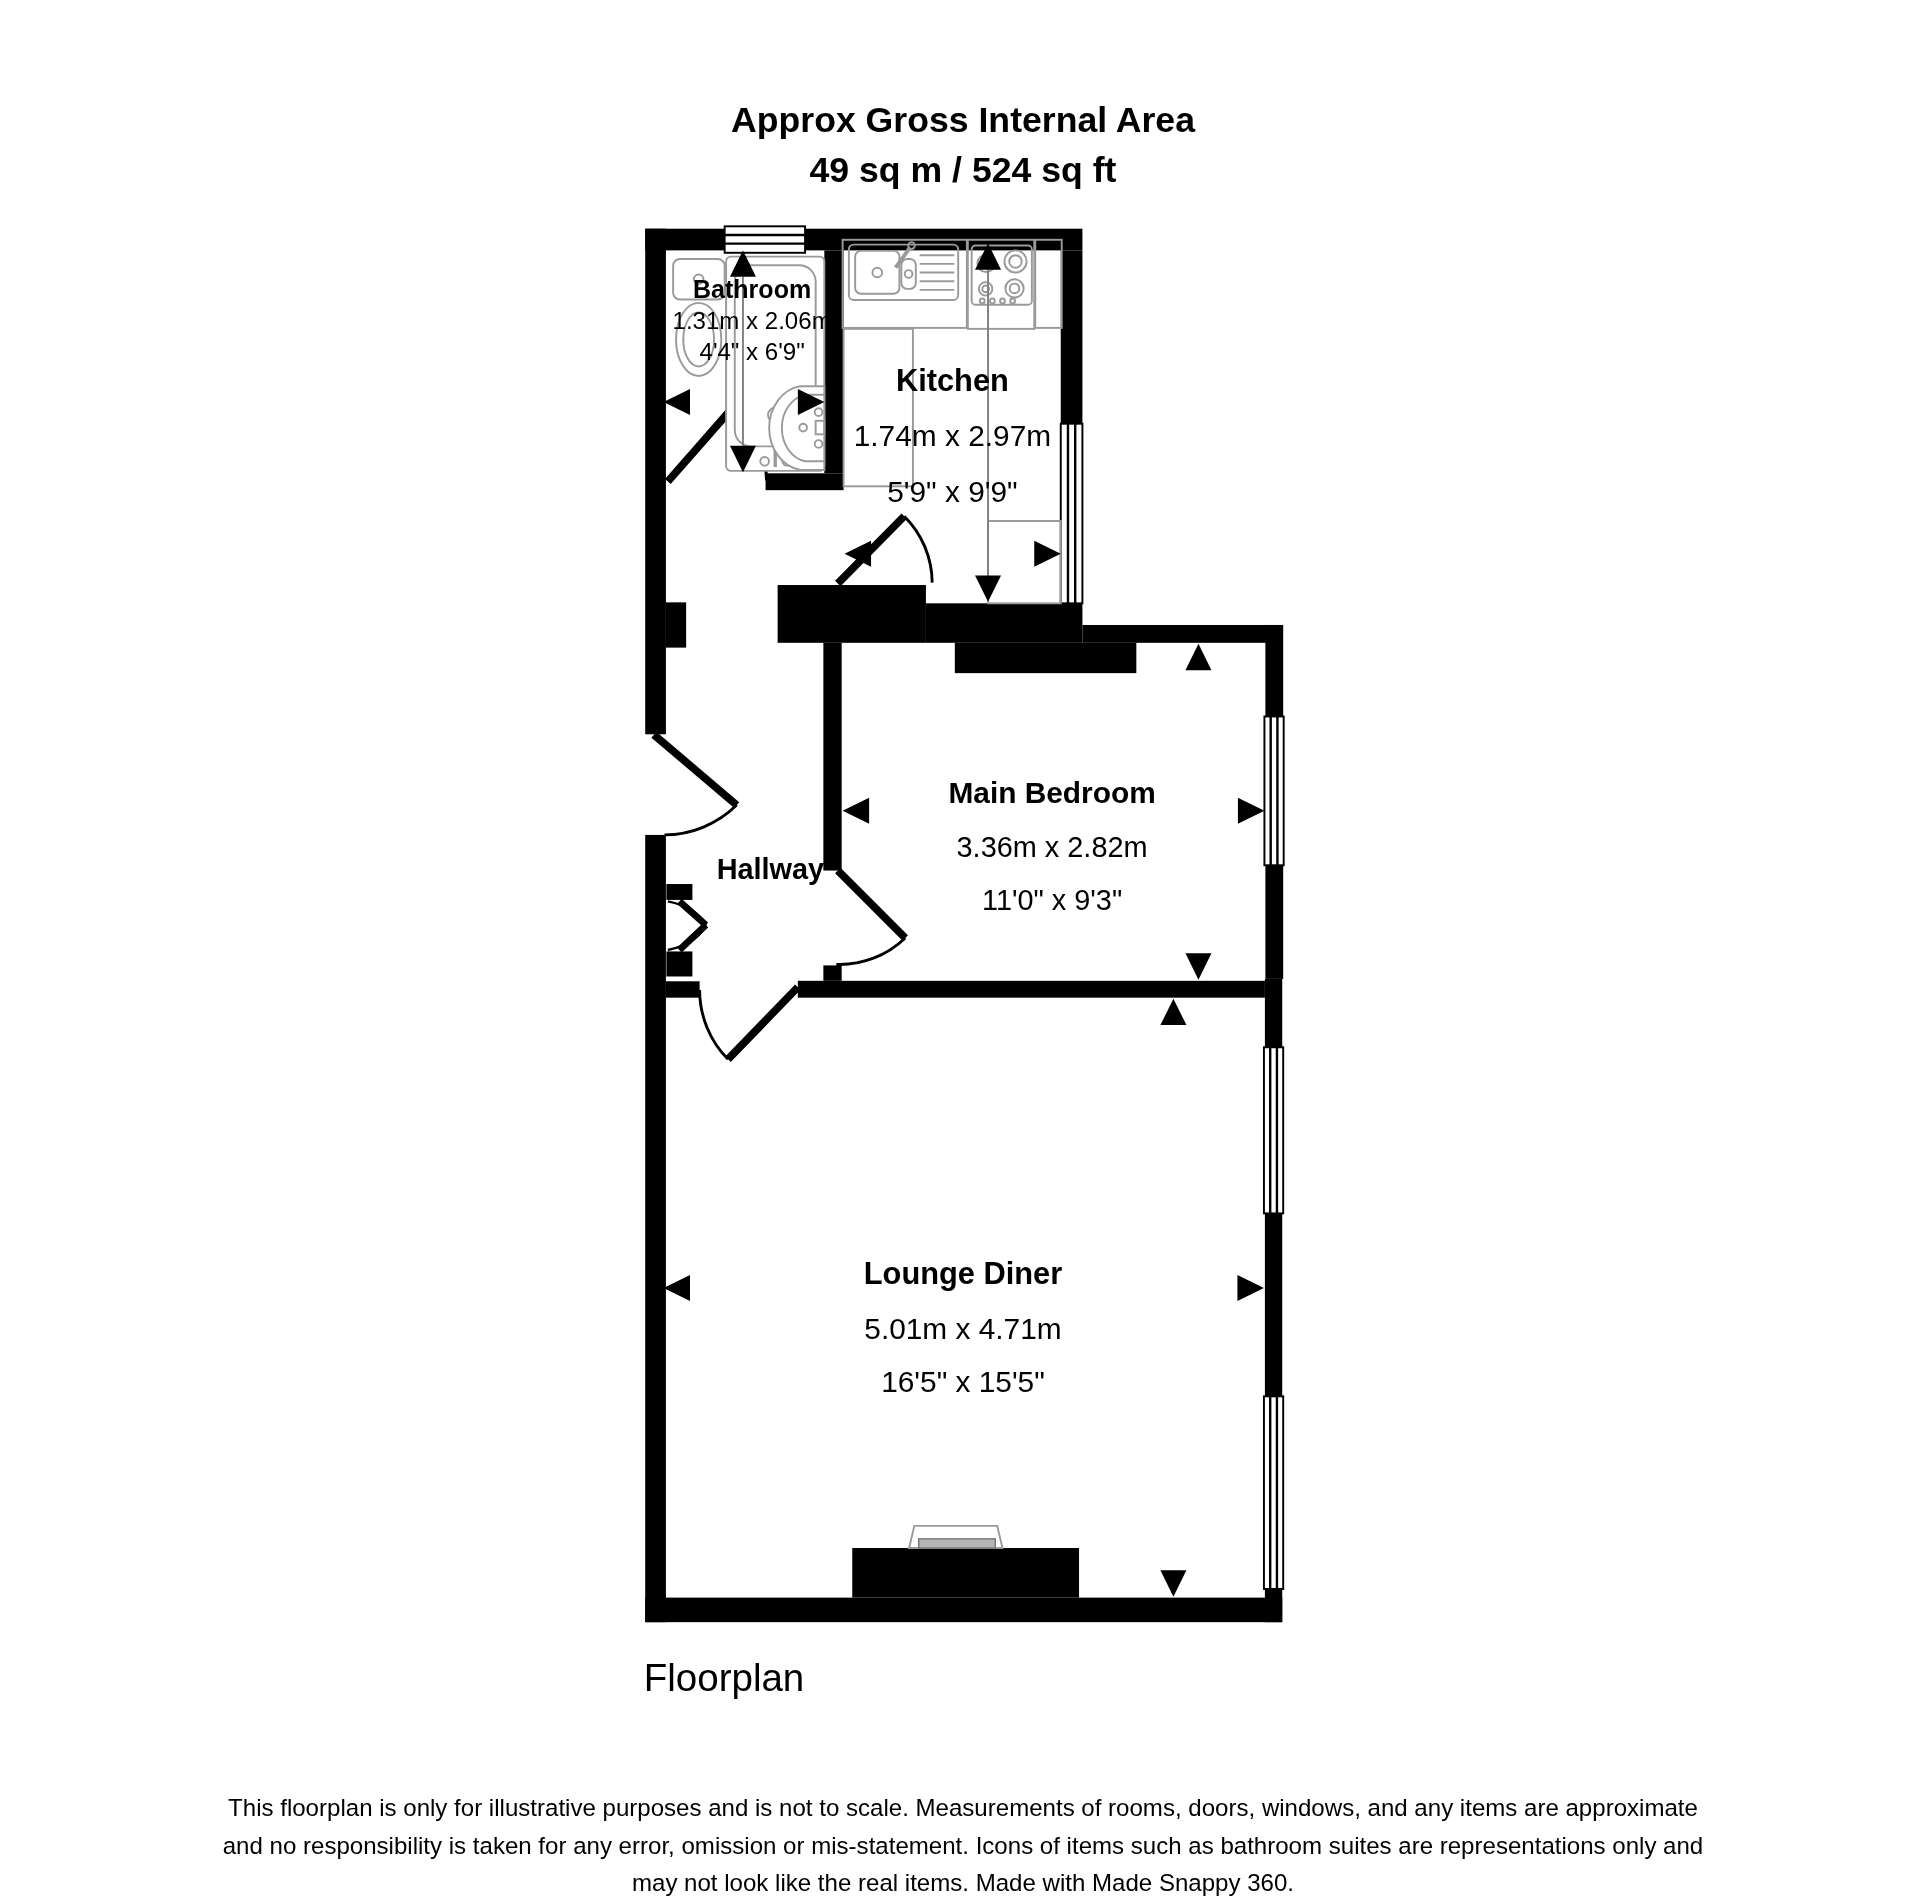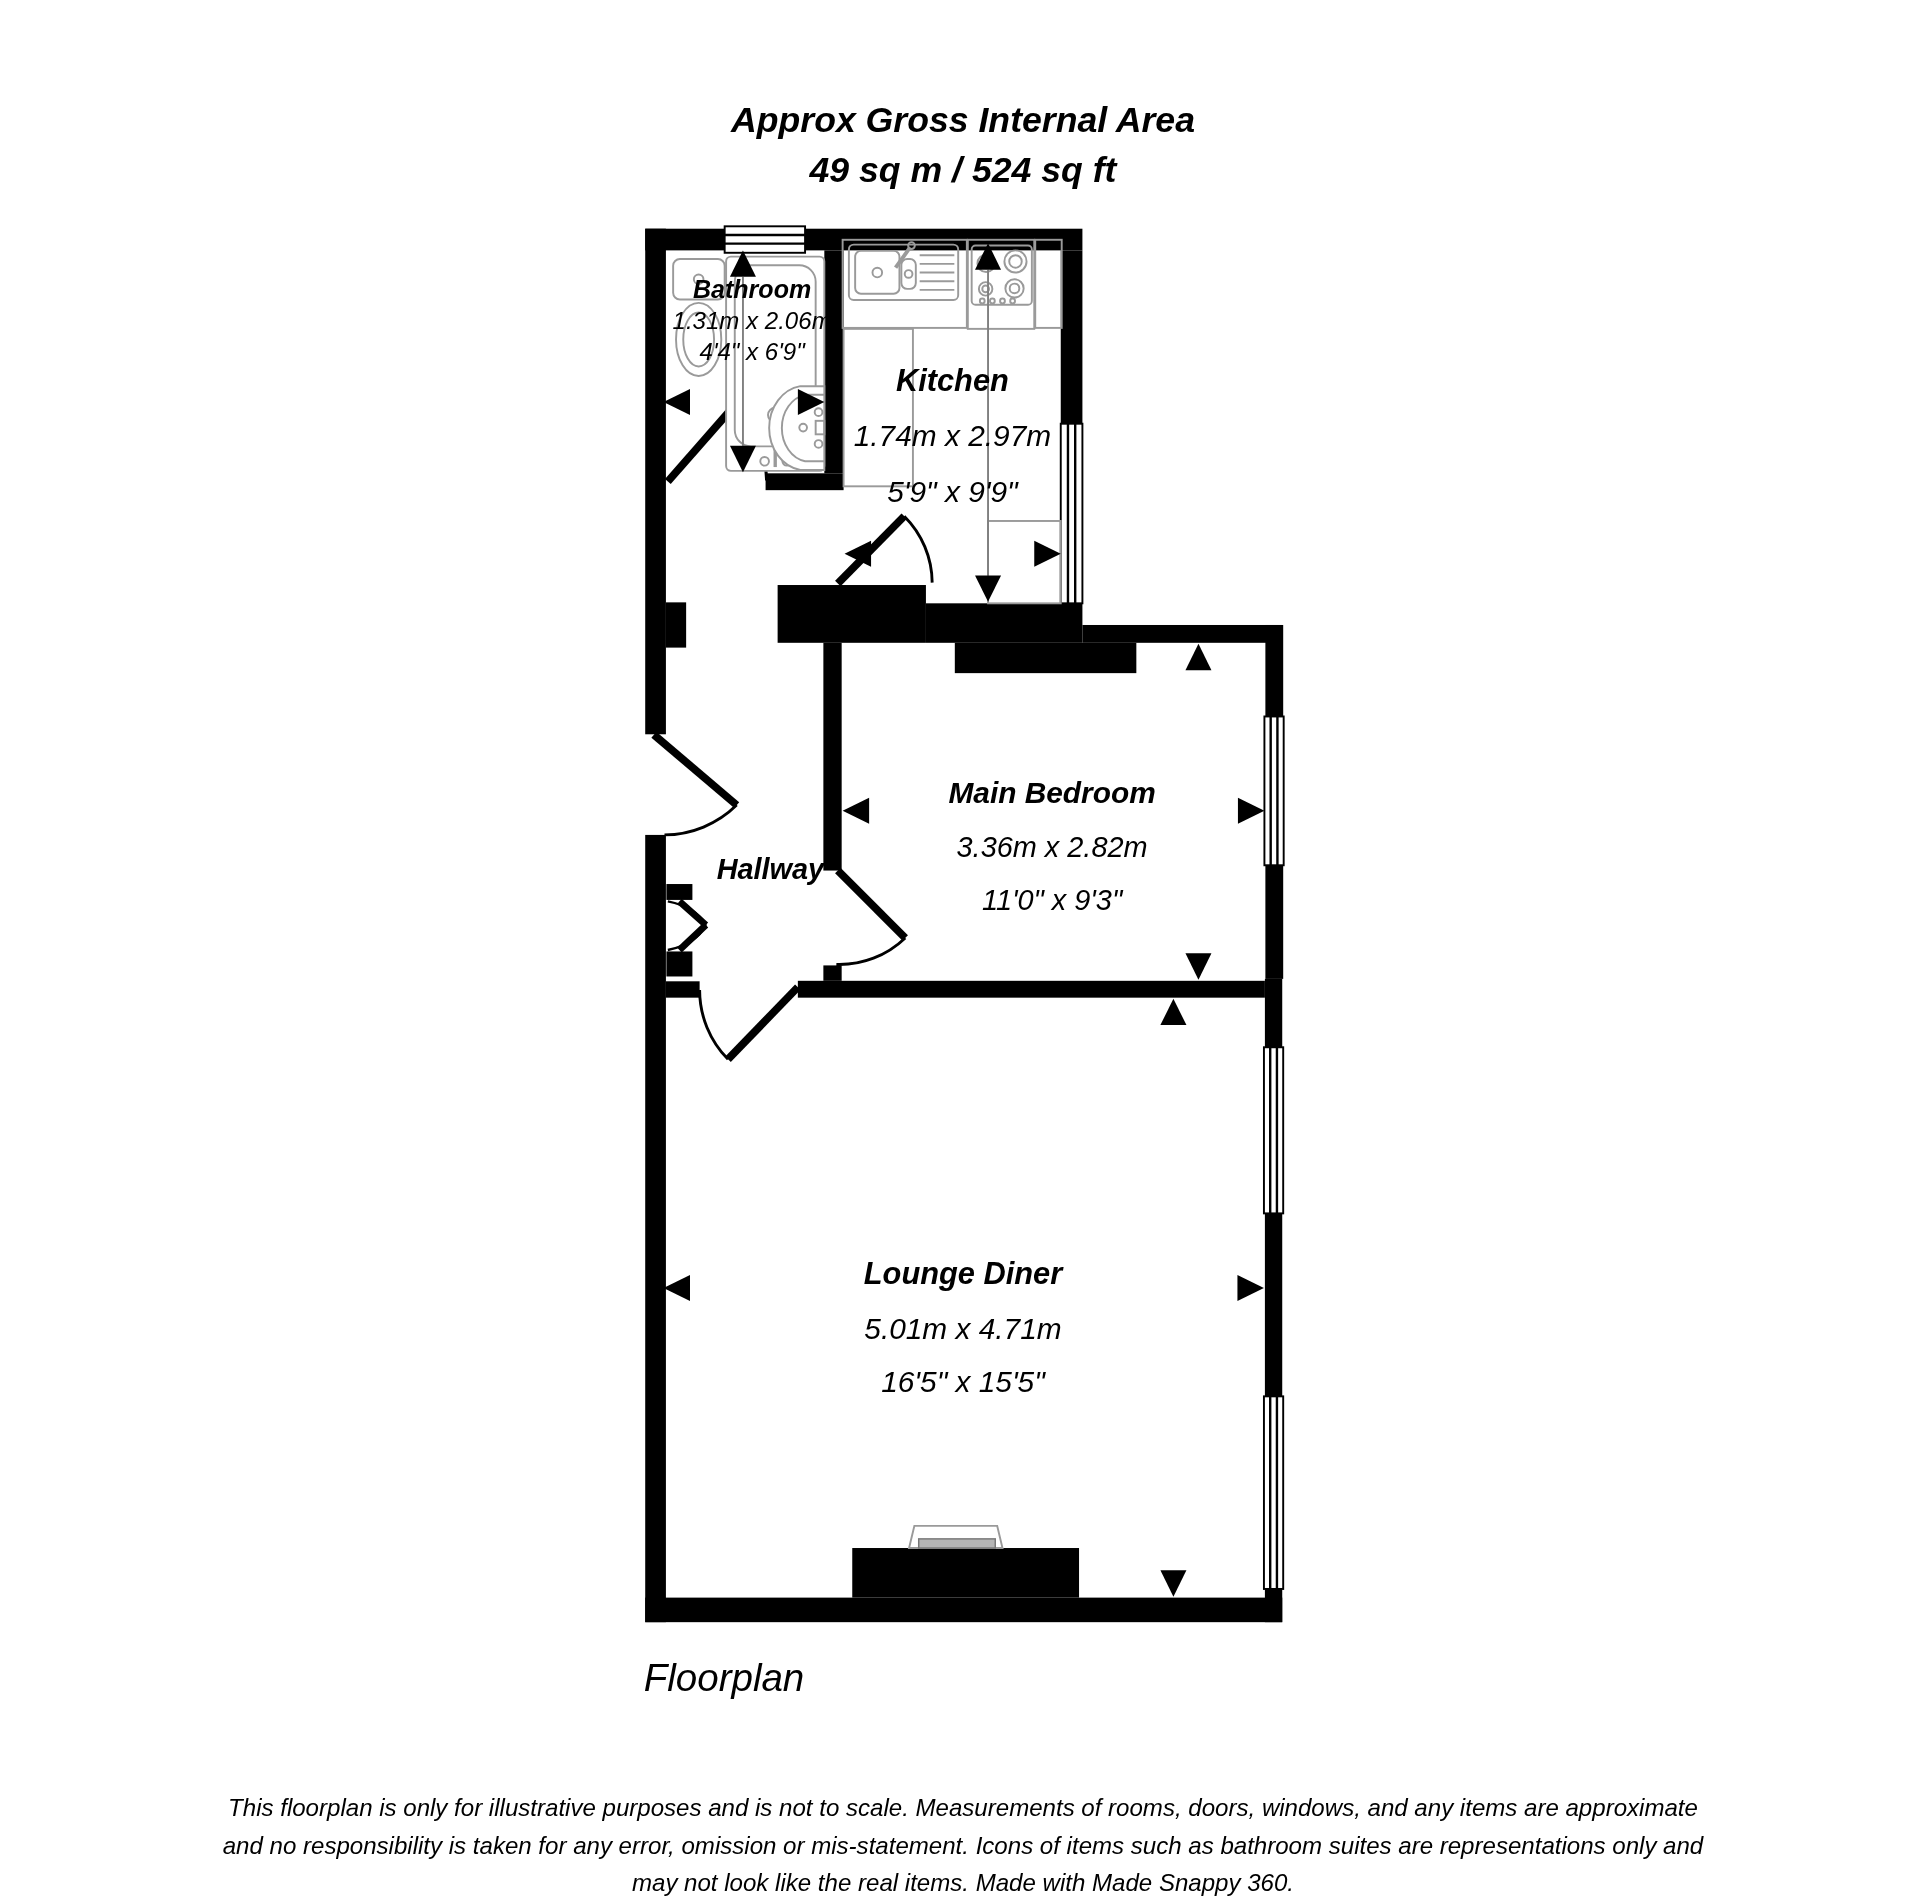--- a/index.html
+++ b/index.html
@@ -1,17 +1,17 @@
 <!DOCTYPE html>
 <html style="font-size:7.7px"><head>
 <meta charset="utf-8">
 <style>
   html,body{margin:0;padding:0;background:#ffffff;}
   body{font-family:"Liberation Sans", sans-serif;}
-  .page{position:relative;width:100%;max-width:1926px;margin:0 auto;background:#fff;font-style:italic;}
+  .page{position:relative;width:100%;max-width:1926px;margin:0 auto;background:#fff;}
   svg{display:block;width:100%;height:auto;background:#fff;}
   .wall{fill:#000;stroke:none;}
   .leaf{stroke:#000;stroke-width:16;fill:none;}
   .swing{stroke:#000;stroke-width:6;fill:none;}
   .thinswing{stroke:#000;stroke-width:5;fill:none;}
   .fix{stroke:#9a9a9a;stroke-width:4;fill:#fff;}
   .fixn{stroke:#9a9a9a;stroke-width:4;fill:none;}
   .cnt{stroke:#9a9a9a;stroke-width:4;fill:none;}
   .dim{fill:#000;}
   .dimline{stroke:#808080;stroke-width:4;fill:none;}

